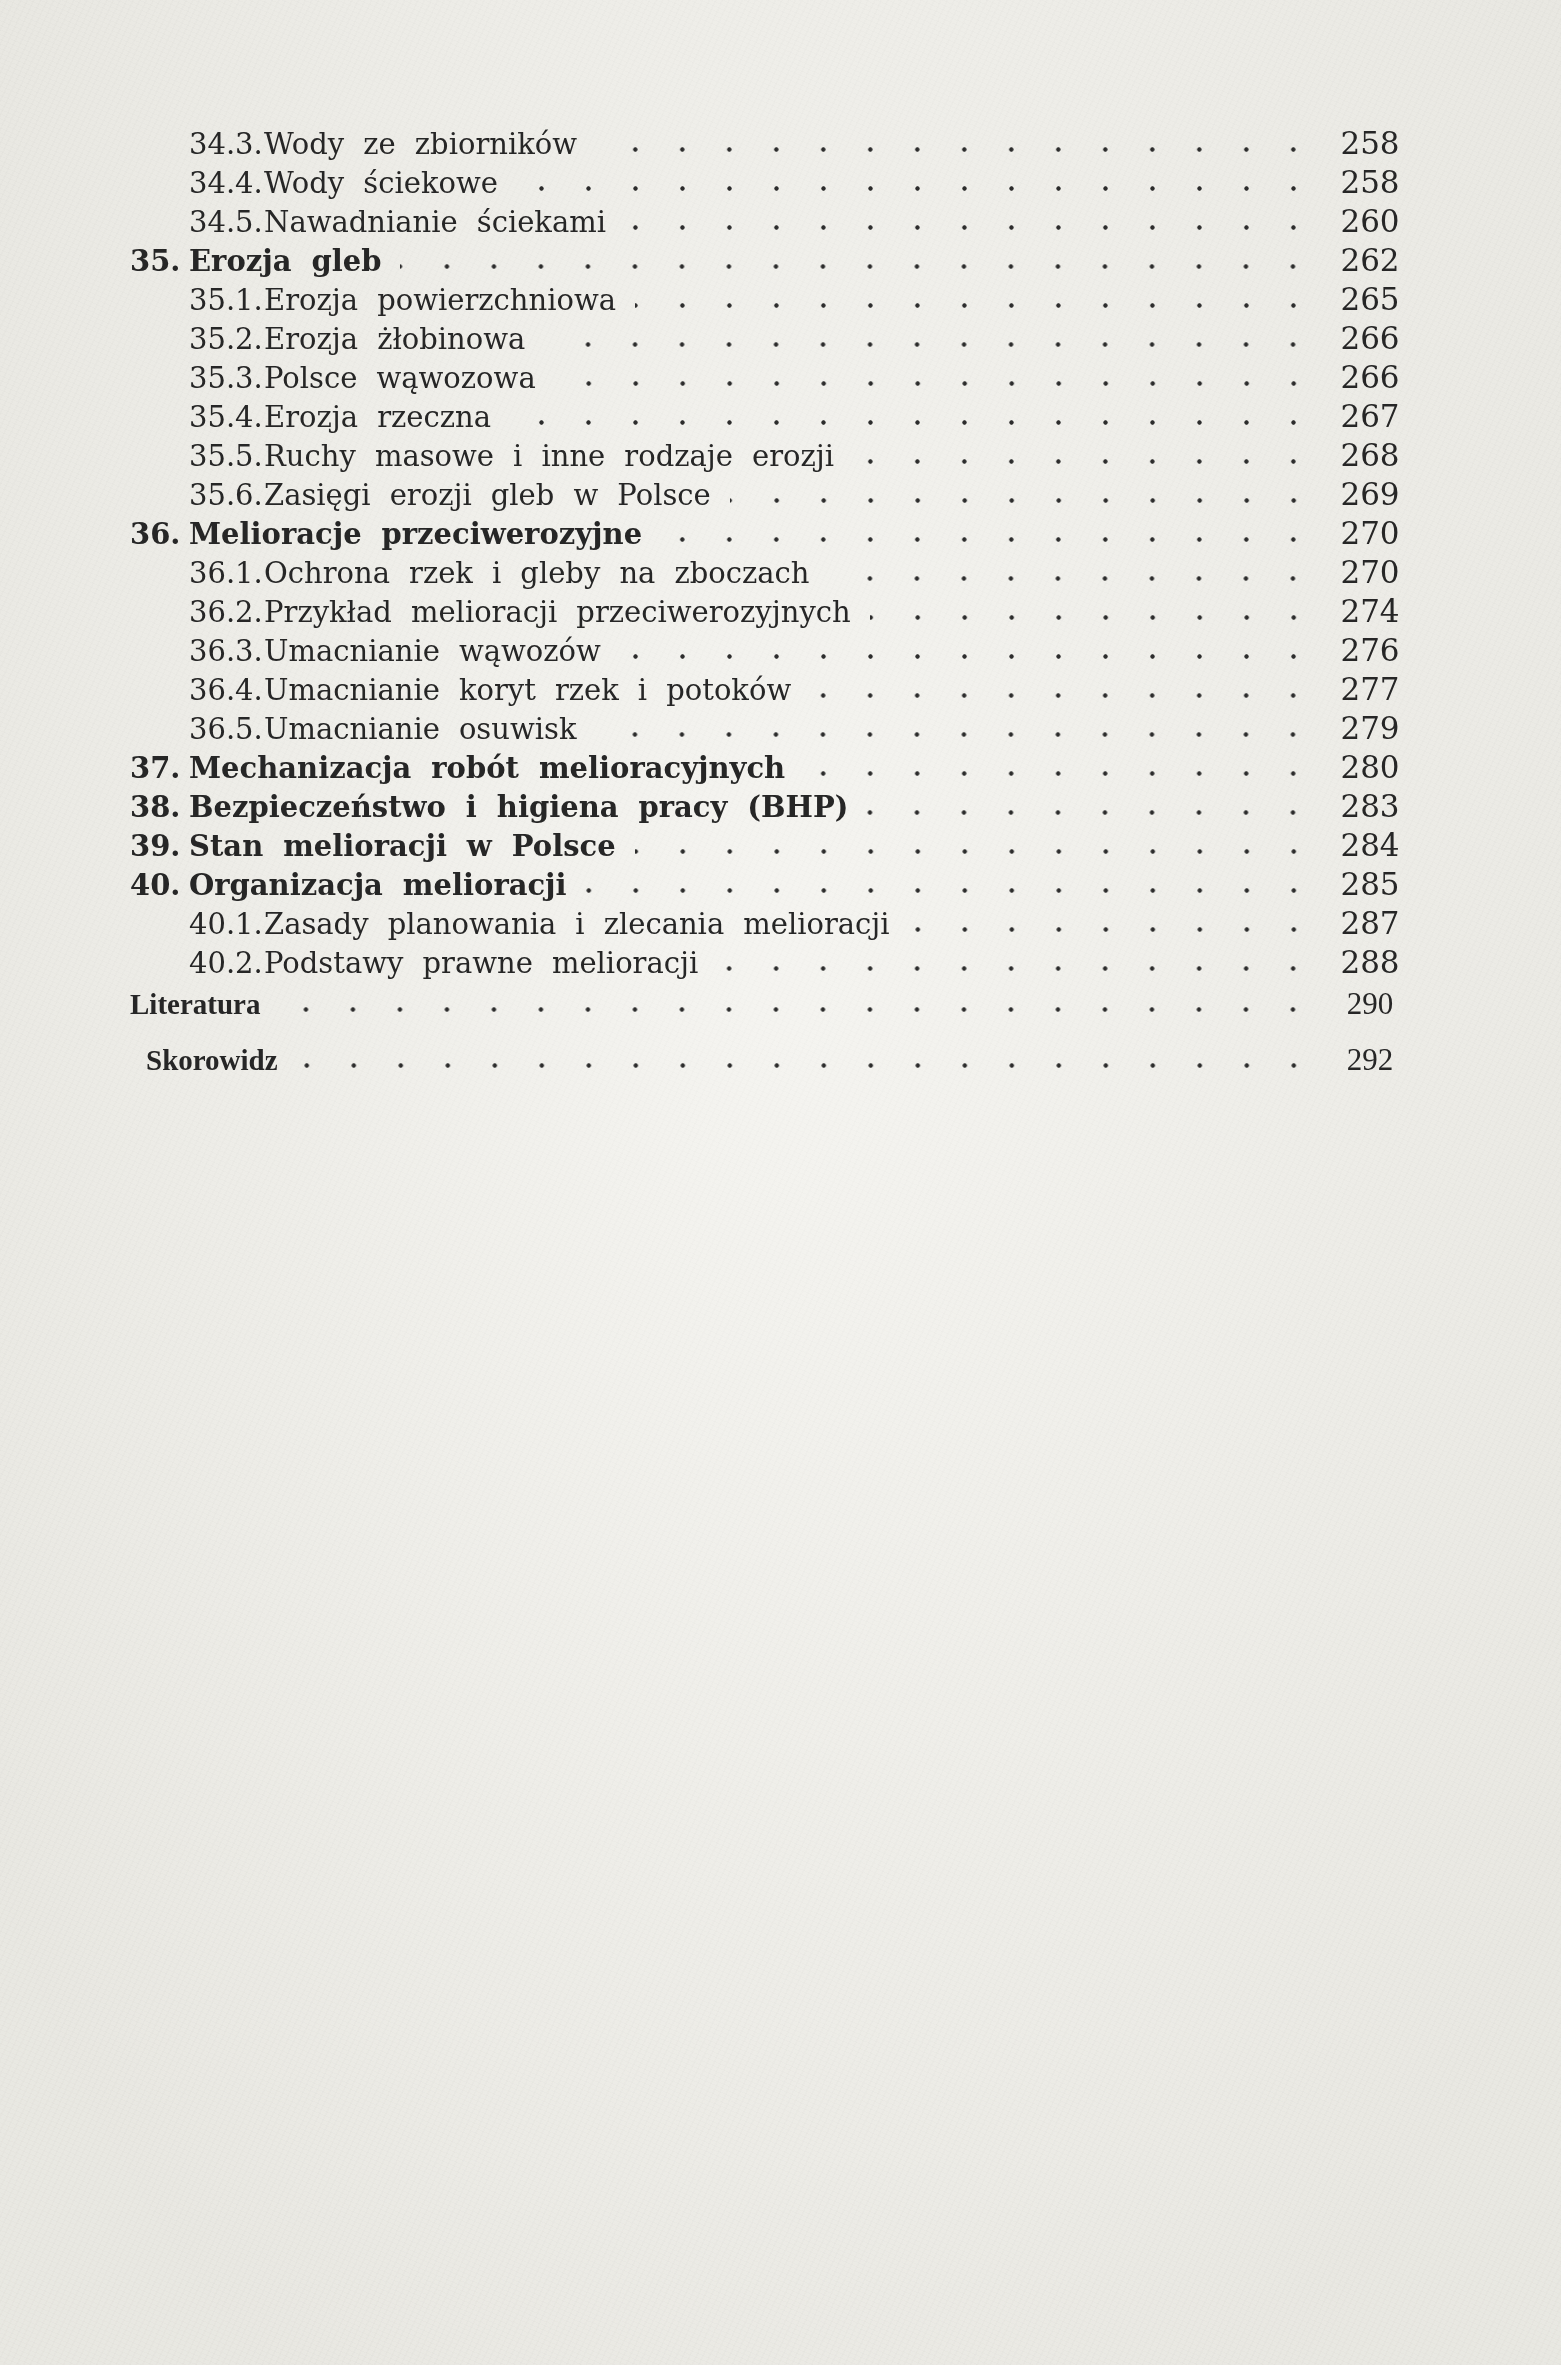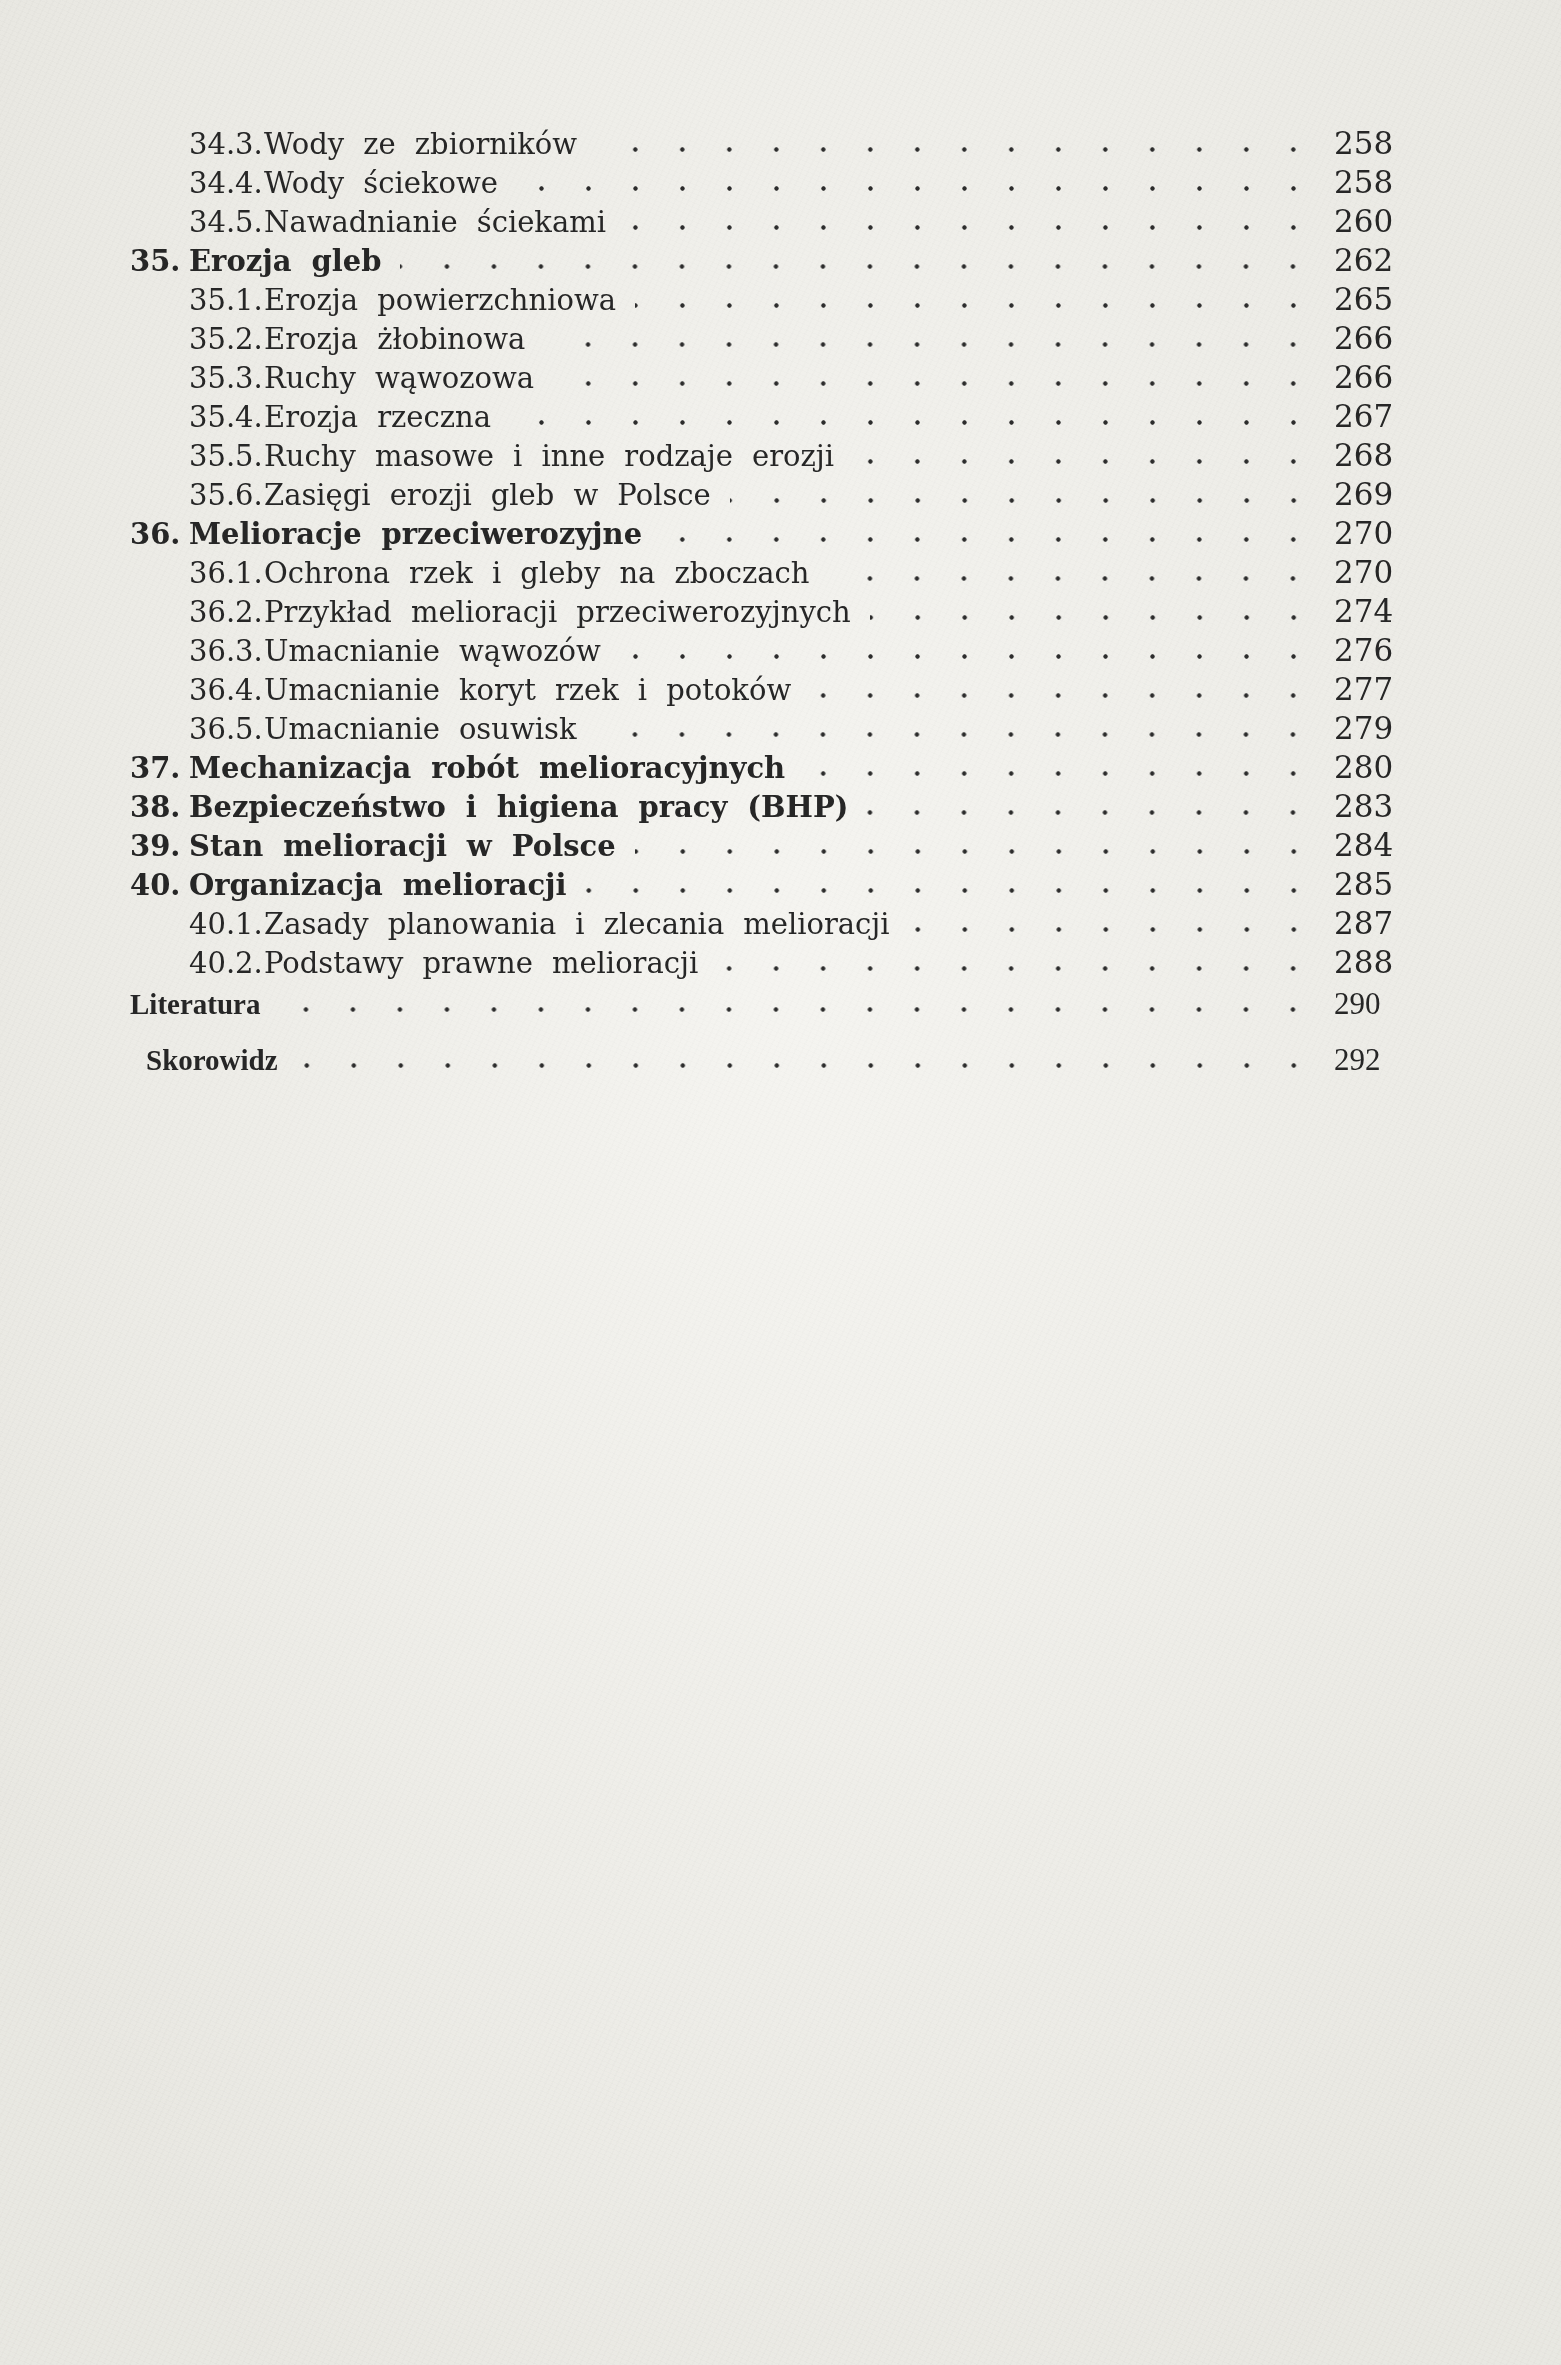--- a/index.html
+++ b/index.html
@@ -45,21 +45,21 @@
     height: 26px;
     margin-left: 19px;
     margin-right: 6.8px;
     background-image: radial-gradient(circle, #2c2c2c 1.8px, rgba(44,44,44,0) 2.5px);
     background-size: 47px 6.8px;
     background-repeat: repeat-x;
     background-position: right 10.3px bottom 0.9px;
   }
   .pageno {
     flex: 0 0 72px;
-    text-align: left;
+    text-align: center;
     font-size: 31px;
     font-weight: normal;
   }
 </style>
 </head>
 <body>
 
 <div class="page">
   <div class="toc" id="toc-list">
   <div class="row sub">
@@ -99,21 +99,21 @@
 
   <div class="row sub">
     <span class="num">35.2.</span>
     <span class="label">Erozja żłobinowa</span>
     <span class="leader"></span>
     <span class="pageno">266</span>
   </div>
 
   <div class="row sub">
     <span class="num">35.3.</span>
-    <span class="label">Ruchy wąwozowa</span>
+    <span class="label">Polsce wąwozowa</span>
     <span class="leader"></span>
     <span class="pageno">266</span>
   </div>
 
   <div class="row sub">
     <span class="num">35.4.</span>
     <span class="label">Erozja rzeczna</span>
     <span class="leader"></span>
     <span class="pageno">267</span>
   </div>

